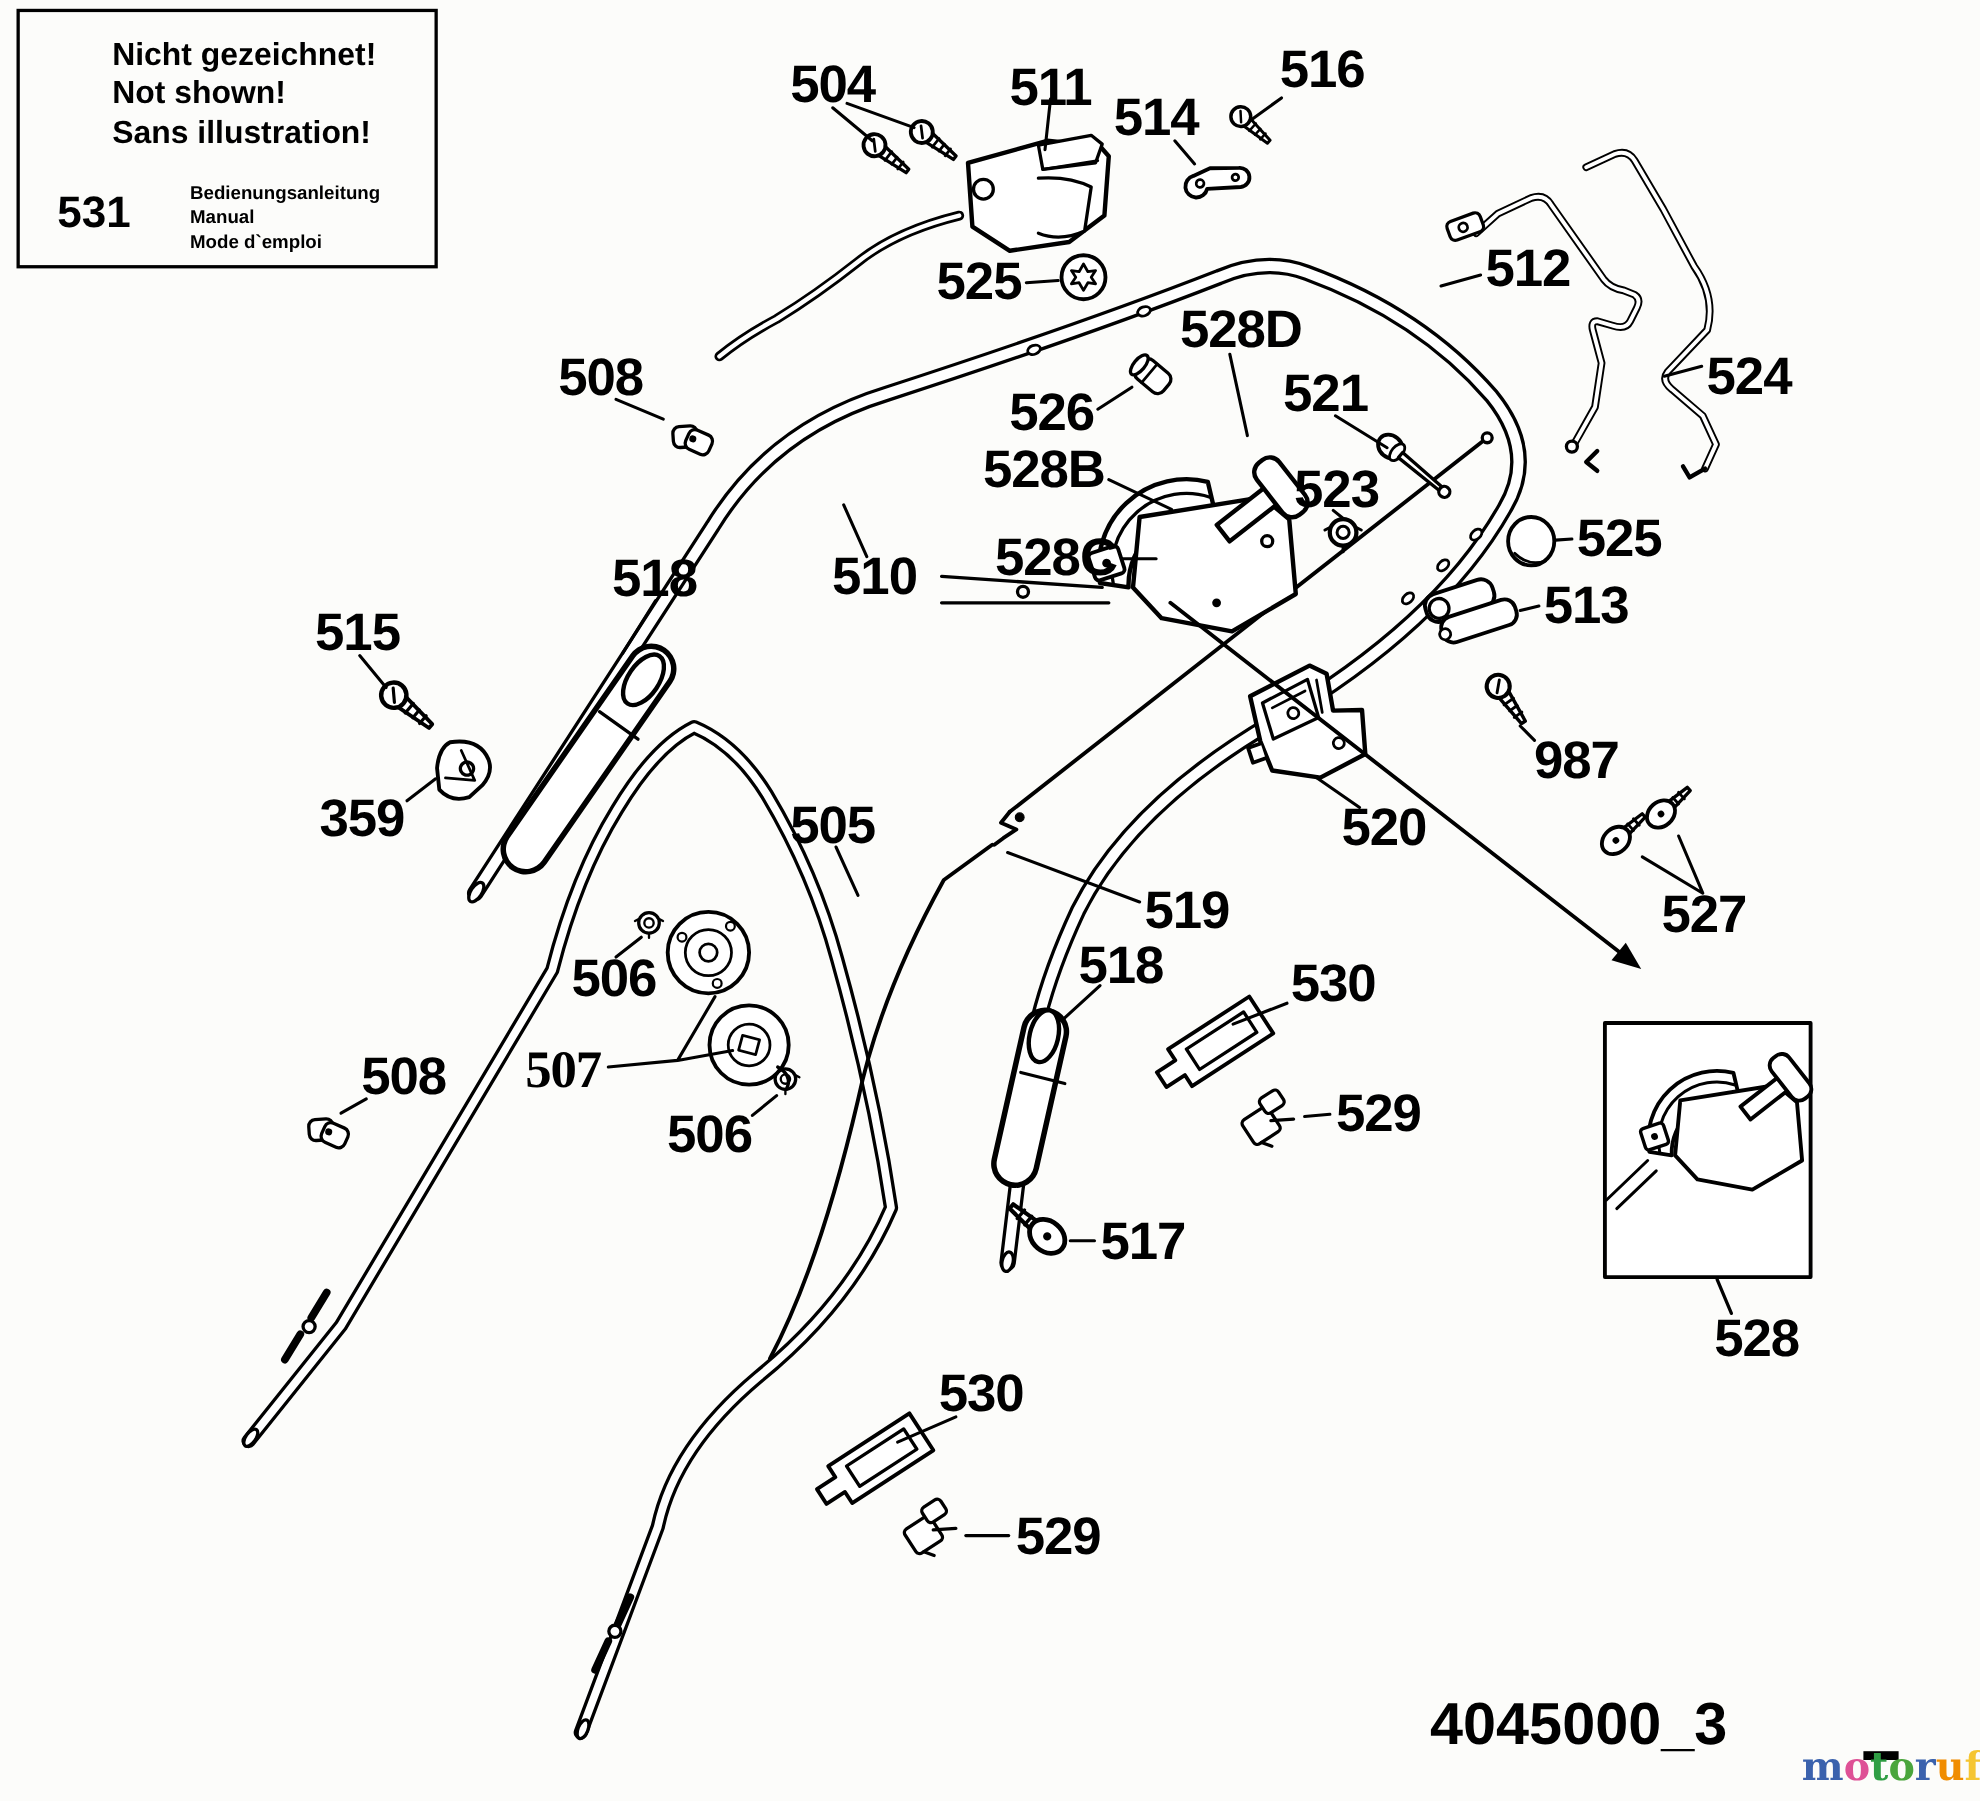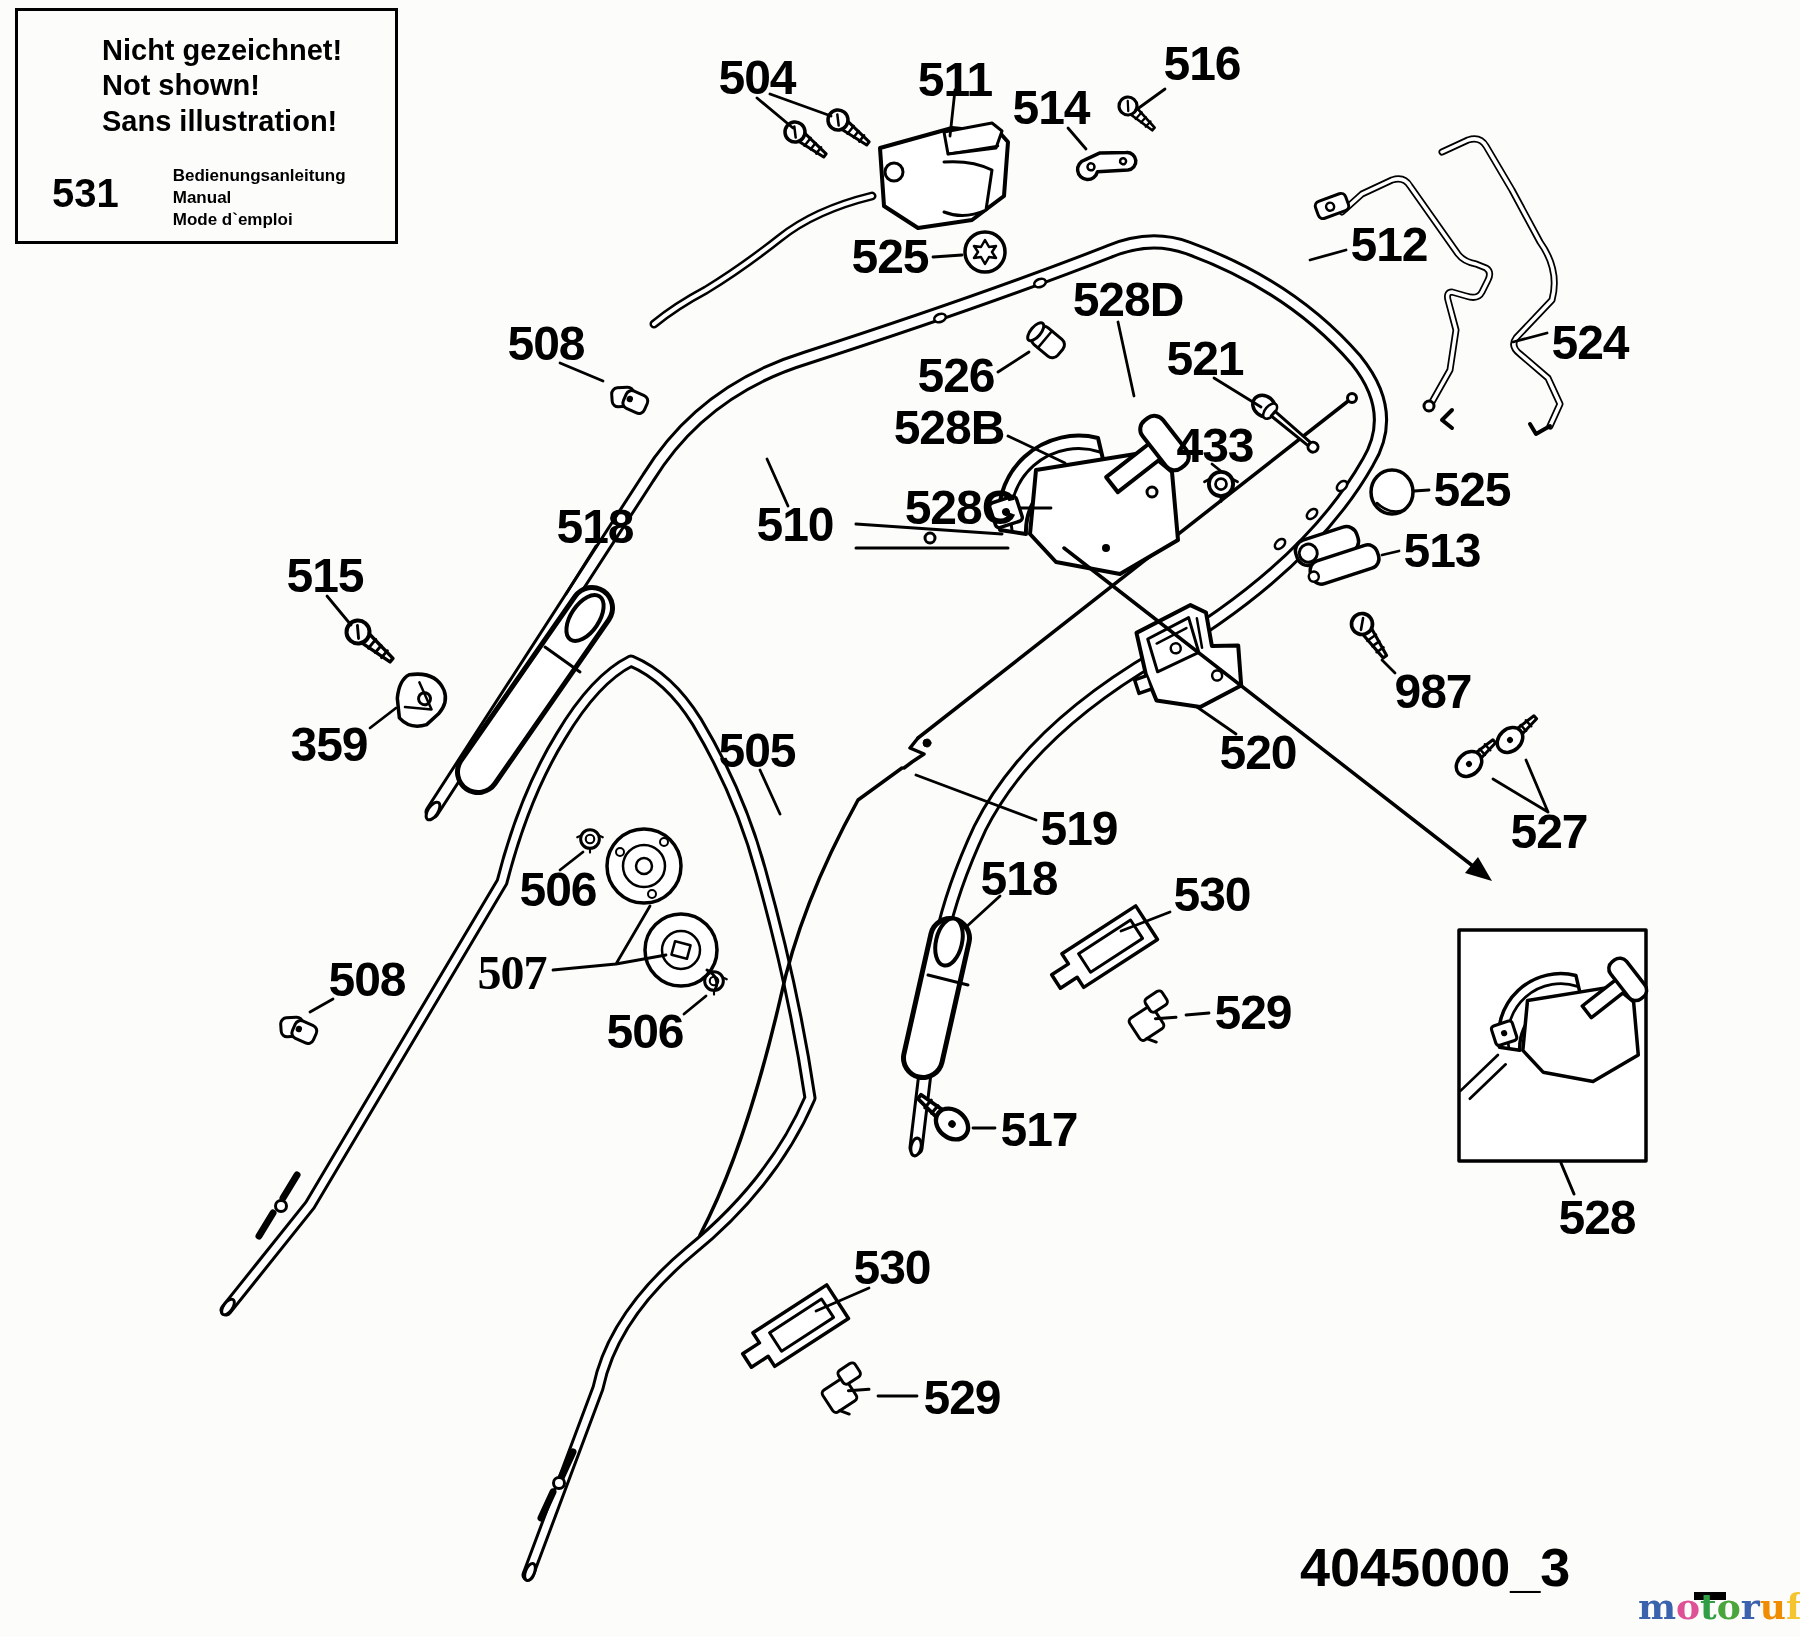--- a/index.html
+++ b/index.html
@@ -353,21 +353,21 @@
       <div class="part-label" style="left: 1051px; top: 108px;">514</div>
       <div class="part-label" style="left: 1186px; top: 64px; margin-left: 16px;">516</div>
       <div class="part-label" style="left: 890px; top: 257px;">525</div>
       <div class="part-label" style="left: 1389px; top: 245px;">512</div>
       <div class="part-label" style="left: 1590px; top: 331px; margin-top: 12px;">524</div>
       <div class="part-label" style="left: 546px; top: 344px;">508</div>
       <div class="part-label" style="left: 956px; top: 376px;">526</div>
       <div class="part-label" style="left: 1128px; top: 300px;">528D</div>
       <div class="part-label" style="left: 1205px; top: 359px;">521</div>
       <div class="part-label" style="left: 949px; top: 428px;">528B</div>
-      <div class="part-label" style="left: 1215px; top: 446px;">433</div>
+      <div class="part-label" style="left: 1215px; top: 446px;">523</div>
       <div class="part-label" style="left: 960px; top: 508px;">528C</div>
       <div class="part-label" style="left: 1472px; top: 490px;">525</div>
       <div class="part-label" style="left: 1442px; top: 551px;">513</div>
       <div class="part-label" style="left: 795px; top: 525px;">510</div>
       <div class="part-label" style="left: 595px; top: 527px;">518</div>
       <div class="part-label" style="left: 325px; top: 576px;">515</div>
       <div class="part-label" style="left: 329px; top: 745px;">359</div>
       <div class="part-label" style="left: 757px; top: 751px;">505</div>
       <div class="part-label" style="left: 1079px; top: 829px;">519</div>
       <div class="part-label" style="left: 558px; top: 890px;">506</div>

